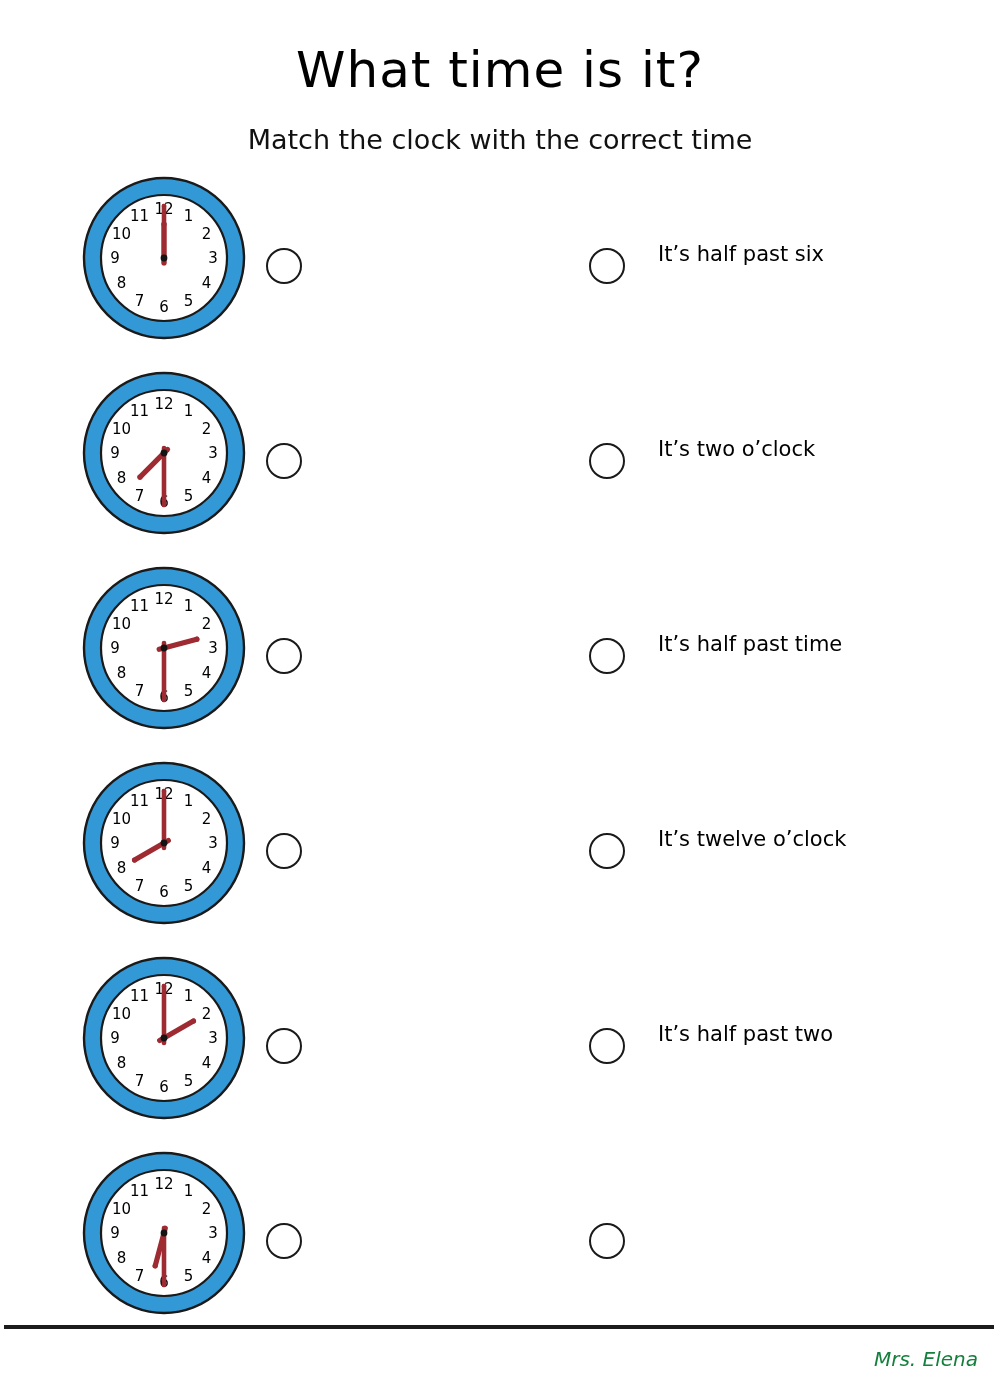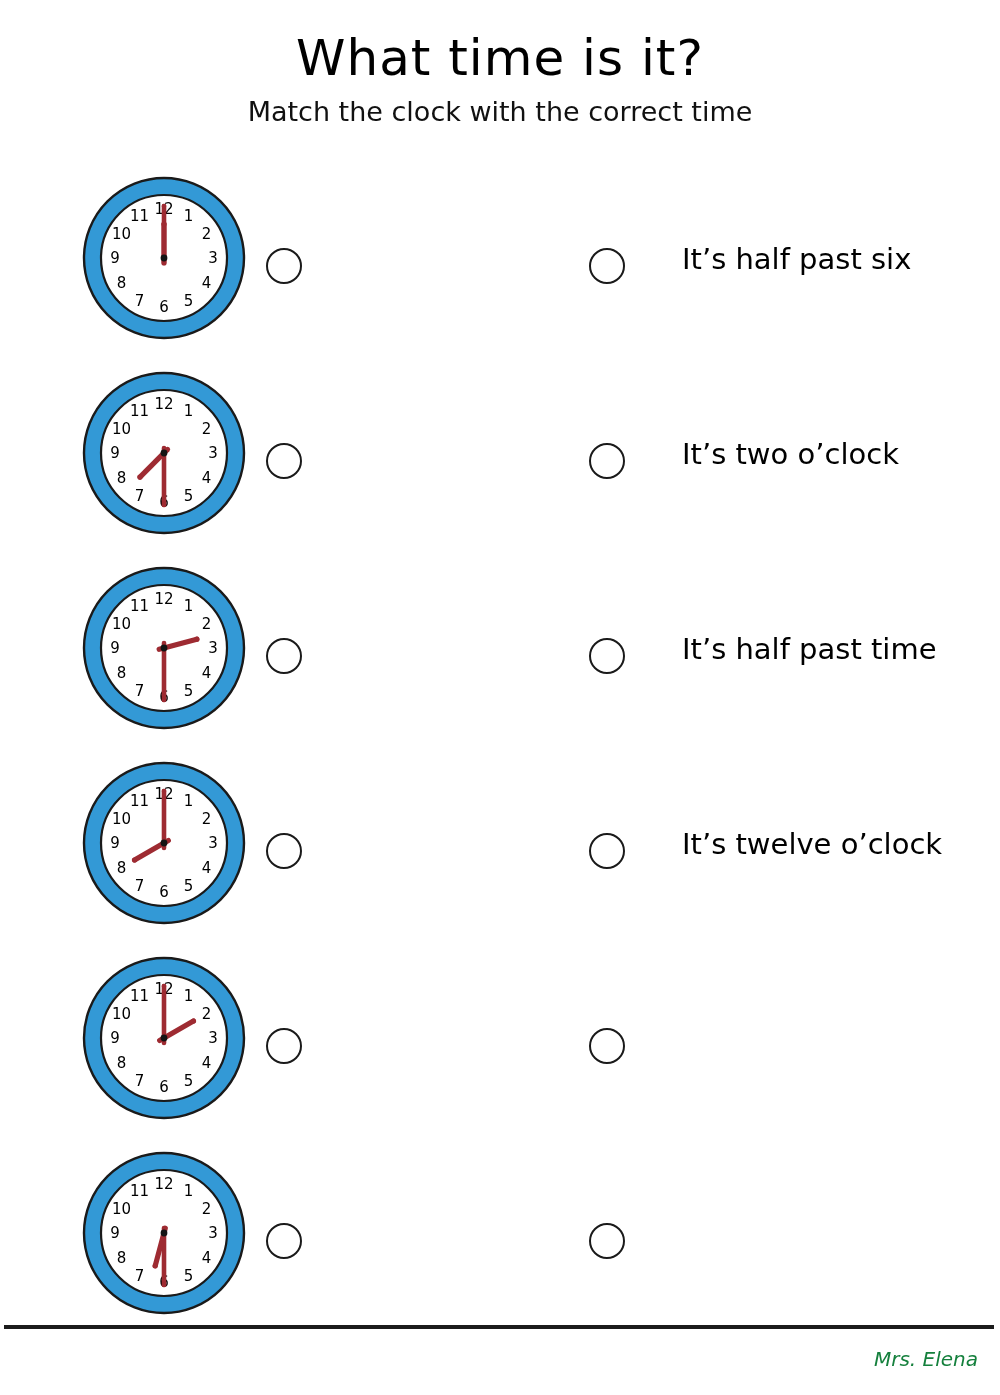--- a/index.html
+++ b/index.html
@@ -23,29 +23,29 @@
     width: 1000px;
     text-align: center;
   }
   #page-title {
     font-family: "DejaVu Sans", sans-serif;
     font-size: 50px;
     font-weight: 400;
     letter-spacing: 1px;
     color: #000000;
     margin: 0;
-    padding-top: 32px;
+    padding-top: 44px;
     line-height: 1.05;
   }
   #page-subtitle {
     font-family: "DejaVu Sans", sans-serif;
     font-size: 27px;
     font-weight: 400;
     color: #111111;
-    margin: 0;
+    margin: 16px;
     padding-top: 12px;
     line-height: 1.1;
   }
 
   
   #problem-list {
     position: absolute;
     top: 170px;
     left: 0;
     width: 1000px;
@@ -85,24 +85,24 @@
     top: 78px;
   }
   .bubble-right {
     left: 589px;
     top: 78px;
   }
 
   
   .answer-label {
     position: absolute;
-    left: 682px;
+    left: 658px;
     top: 72px;
     font-family: "DejaVu Sans", sans-serif;
-    font-size: 29px;
+    font-size: 21px;
     color: #000000;
     white-space: nowrap;
     line-height: 1.2;
   }
 
   
   #worksheet-footer {
     position: absolute;
     left: 0;
     top: 1325px;
@@ -272,20 +272,21 @@
           <text x="59.50" y="46.96" text-anchor="middle" font-family="&quot;DejaVu Sans&quot;, sans-serif" font-size="15" fill="#000000">11</text>
           <line x1="84.00" y1="89.00" x2="84.00" y2="32.00" stroke="#9E2B32" stroke-width="4.6" stroke-linecap="round"></line>
           <circle cx="84.00" cy="32.00" r="2.30" fill="#9E2B32"></circle>
           <line x1="79.67" y1="86.50" x2="113.44" y2="67.00" stroke="#9E2B32" stroke-width="5.2" stroke-linecap="round"></line>
           <circle cx="113.44" cy="67.00" r="2.60" fill="#9E2B32"></circle>
           <circle cx="84" cy="84" r="3.4" fill="#141414"></circle>
         </svg>
       </div>
       <div class="match-bubble bubble-left"></div>
       <div class="match-bubble bubble-right"></div>
+      <div class="answer-label">It’s half past two</div>
     </div>
     <div class="problem-row">
       <div class="clock-cell">
         <svg viewBox="0 0 168 168" class="clock-face-svg">
           <circle cx="84" cy="84" r="80" fill="#3399D6" stroke="#1a1a1a" stroke-width="2.4"></circle>
           <path d="M 84 164 A 80 80 0 0 1 20 36 A 80 80 0 0 0 84 164 Z" fill="#2079B4" opacity="0.45"></path>
           <circle cx="84" cy="84" r="63" fill="#ffffff" stroke="#1a1a1a" stroke-width="2.2"></circle>
           <text x="84.00" y="40.40" text-anchor="middle" font-family="&quot;DejaVu Sans&quot;, sans-serif" font-size="15" fill="#000000">12</text>
           <text x="108.50" y="46.96" text-anchor="middle" font-family="&quot;DejaVu Sans&quot;, sans-serif" font-size="15" fill="#000000">1</text>
           <text x="126.44" y="64.90" text-anchor="middle" font-family="&quot;DejaVu Sans&quot;, sans-serif" font-size="15" fill="#000000">2</text>

